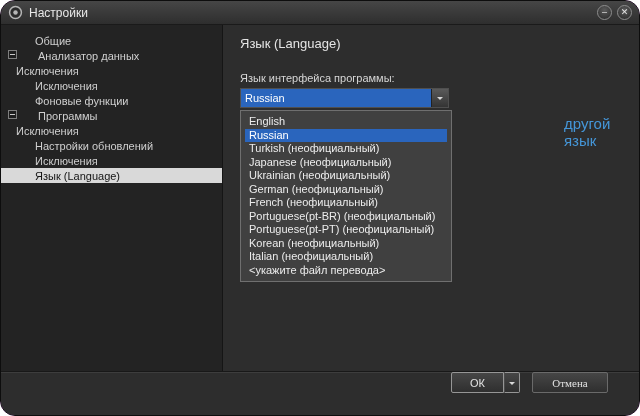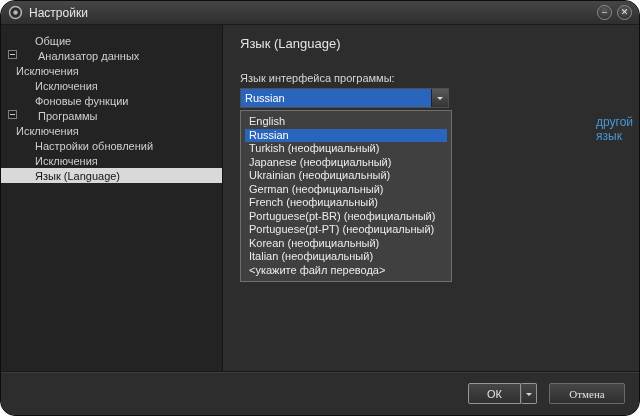--- a/index.html
+++ b/index.html
@@ -52,37 +52,37 @@
   .combobox {
     position:absolute; left:17px; top:63px; width:209px; height:20px;
     background:#2a65bd; border:1px solid #4f4f4f; display:flex; align-items:stretch;
   }
   .combo-value { flex:1; padding-left:4px; font-size:11px; color:#ffffff; display:flex; align-items:center; }
   .combo-btn {
     width:17px; background:linear-gradient(#5a5a5a,#343434);
     border-left:1px solid #222222; display:flex; align-items:center; justify-content:center;
   }
   .combo-btn::after { content:""; border:3.5px solid transparent; border-top-color:#d8d8d8; margin-top:4px; }
-  .link-fragment { position:absolute; left:341px; top:90px; font-size:12px; color:#4596d8; z-index:1; cursor:default;margin-left:32px; }
+  .link-fragment { position:absolute; left:341px; top:90px; font-size:15px; color:#4596d8; z-index:1; cursor:default; }
   .dropdown {
     position:absolute; left:17px; top:85px; width:212px;
     background:#404040; border:1px solid #6f6f6f; padding:4px; z-index:5;
   }
   .dd-item {
     height:13.5px; line-height:13.5px; font-size:11px; color:#ececec;
     padding-left:4px; white-space:nowrap; overflow:hidden; cursor:default;
   }
   .dd-item.selected { background:#2a65bd; color:#ffffff; }
   
   .footer {
     position:absolute; left:0; right:0; bottom:0; height:44px;
     background:#2d2d2d; border-top:1px solid #181818;
     box-shadow: inset 0 1px 0 #3d3d3d;
-    display:flex; align-items:center; justify-content:flex-end;
-    padding:0 14px; gap:12px;margin-top:7px;
+    display:flex; justify-content:flex-end;
+    padding:0 31px; gap:12px;margin-top:7px;
   }
   .btn {
     height:21px; background:linear-gradient(#464646,#2f2f2f);
     border:1px solid #6a6a6a; border-radius:2px;
     color:#e2e2e2; font-size:11px;
     display:flex; align-items:center; justify-content:center; cursor:default;
   }
   .btn-ok-wrap { display:flex; }
   .btn-ok { width:53px; border:1px solid #969696; border-radius:2px 0 0 2px; }
   .btn-ok-arrow {

